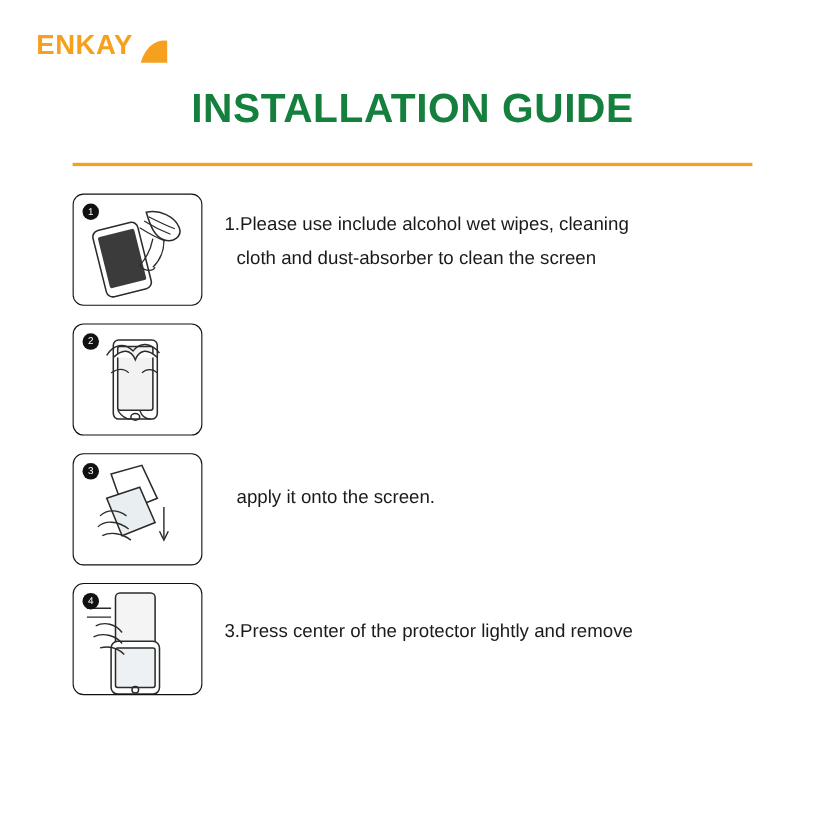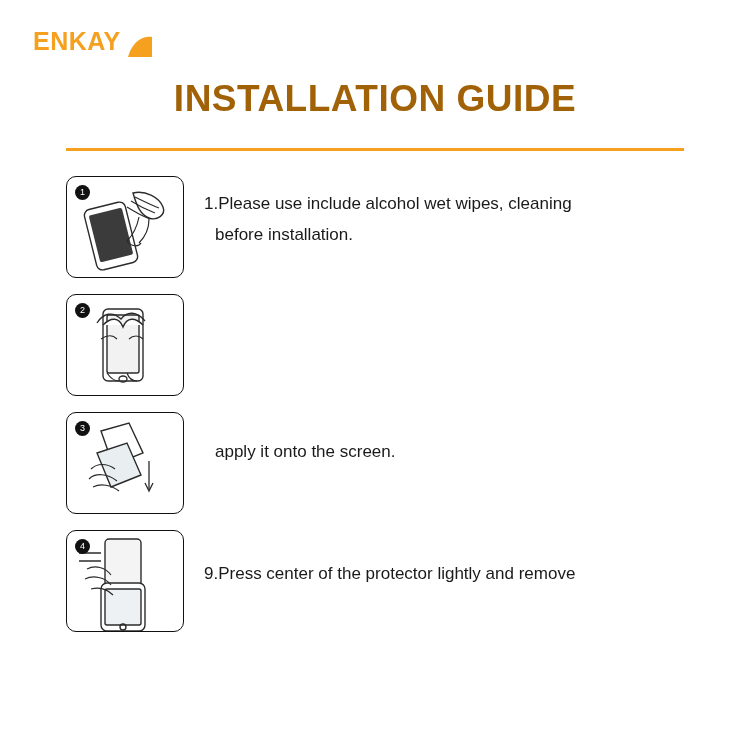--- a/index.html
+++ b/index.html
@@ -54,21 +54,21 @@
   .title {
     position: absolute;
     left: 0;
     top: 78px;
     width: 750px;
     text-align: center;
     font-family: "Liberation Sans", sans-serif;
     font-weight: bold;
     font-size: 37px;
     letter-spacing: 0.5px;
-    color: #a16207;
+    color: #15803d;
   }
   .rule {
     position: absolute;
     left: 66px;
     top: 148px;
     width: 618px;
     height: 3px;
     background: #F5A01E;
   }
 
@@ -168,21 +168,21 @@
             <path d="M64 24 C72 29, 80 33, 88 36" stroke-width="1.1"></path>
             <path d="M60 30 C68 35, 75 39, 83 42" stroke-width="1.1"></path>
             <path d="M72 40 C70 50, 66 58, 60 64" stroke-width="1.2"></path>
             <path d="M82 42 C82 52, 78 60, 72 66" stroke-width="1.2"></path>
             <path d="M60 64 C64 70, 72 70, 74 66" stroke-width="1.2"></path>
           </g>
         </svg>
       </div>
       <div class="step-text">
         <span class="body">1.Please use include alcohol wet wipes, cleaning</span>
-        <span class="indent">before installation.</span>
+        <span class="indent">cloth and dust-absorber to clean the screen</span>
       </div>
     </div>
 
     <div class="step step-2">
       <div class="thumb">
         <div class="badge">2</div>
         <svg width="116" height="100" viewBox="0 0 116 100">
           <g fill="none" stroke="#2b2b2b" stroke-width="1.4">
             <rect x="36" y="14" width="40" height="72" rx="5" fill="#ffffff"></rect>
             <rect x="40" y="20" width="32" height="58" rx="2" fill="#f2f2f2"></rect>
@@ -229,18 +229,18 @@
             <path d="M12 22 L34 22" stroke-width="1.3"></path>
             <path d="M12 30 L34 30" stroke-width="1.3"></path>
             <path d="M20 38 C28 34, 38 36, 44 44" stroke-width="1.2"></path>
             <path d="M18 48 C26 44, 38 46, 44 54" stroke-width="1.2"></path>
             <path d="M24 58 C32 56, 40 58, 46 64" stroke-width="1.2"></path>
             <circle cx="56" cy="96" r="3"></circle>
           </g>
         </svg>
       </div>
       <div class="step-text">
-        <span class="body">9.Press center of the protector lightly and remove</span>
+        <span class="body">3.Press center of the protector lightly and remove</span>
       </div>
     </div>
 
   </div>
 </div>
 
 </body></html>

